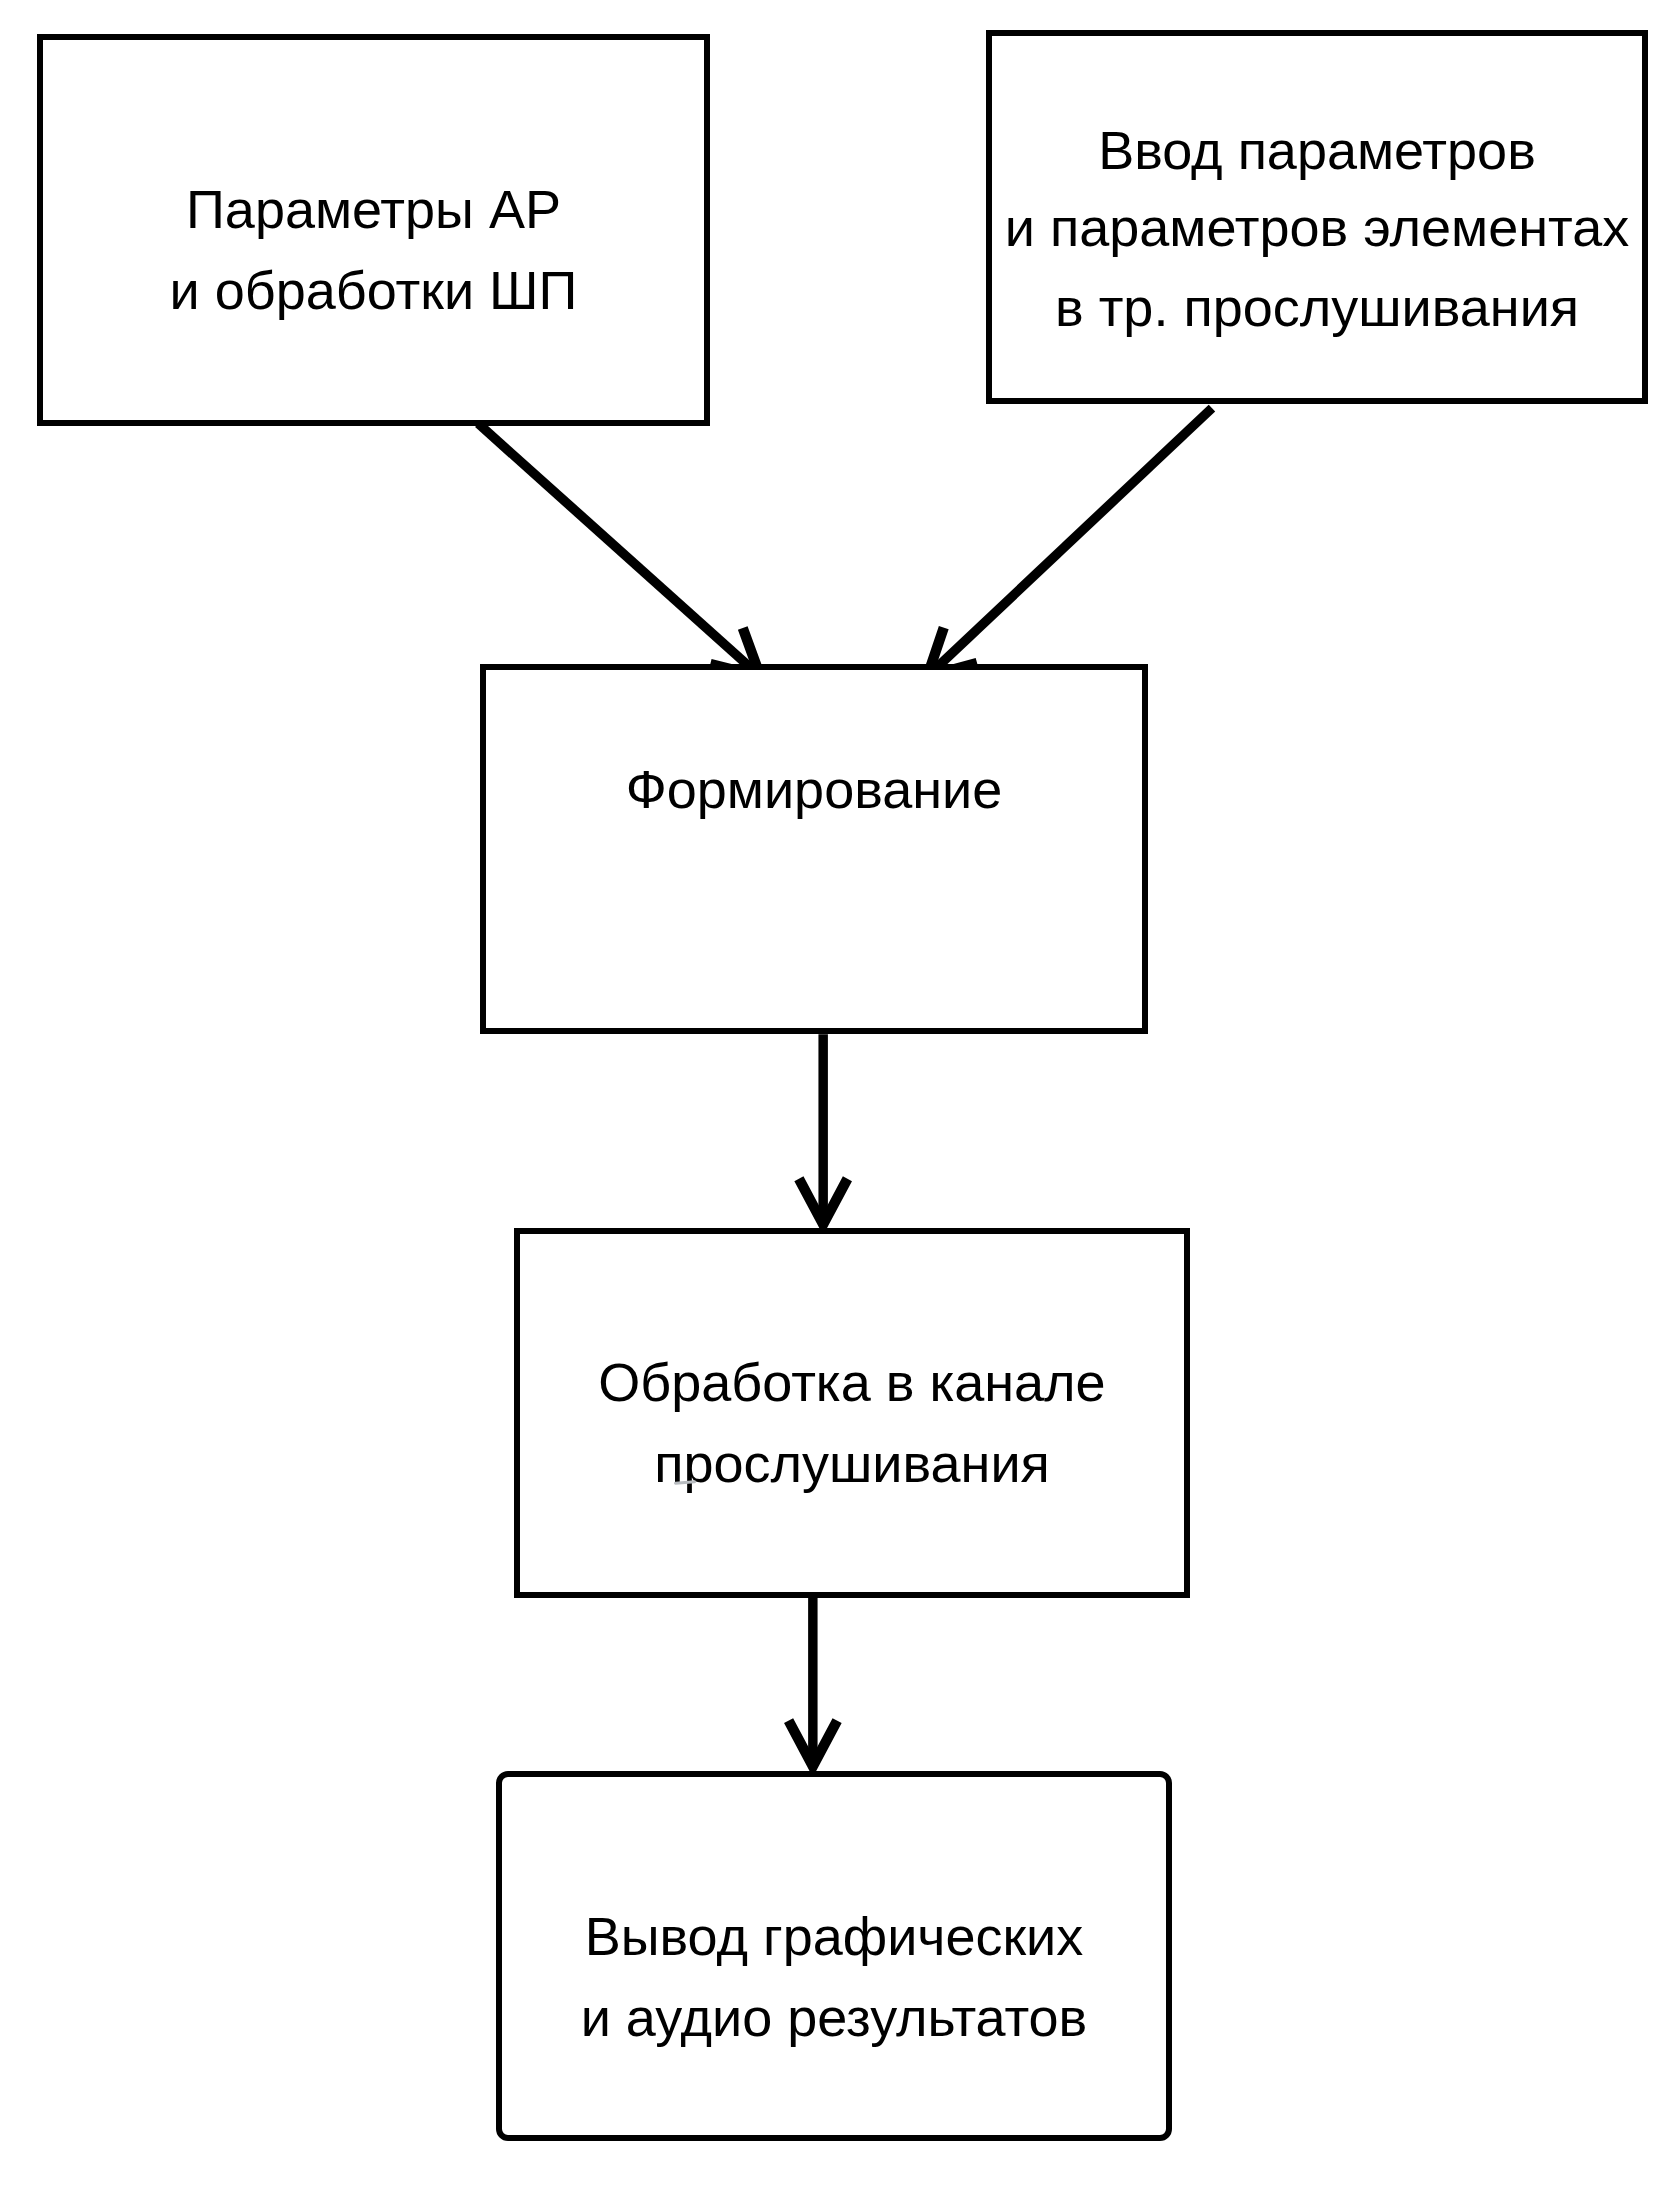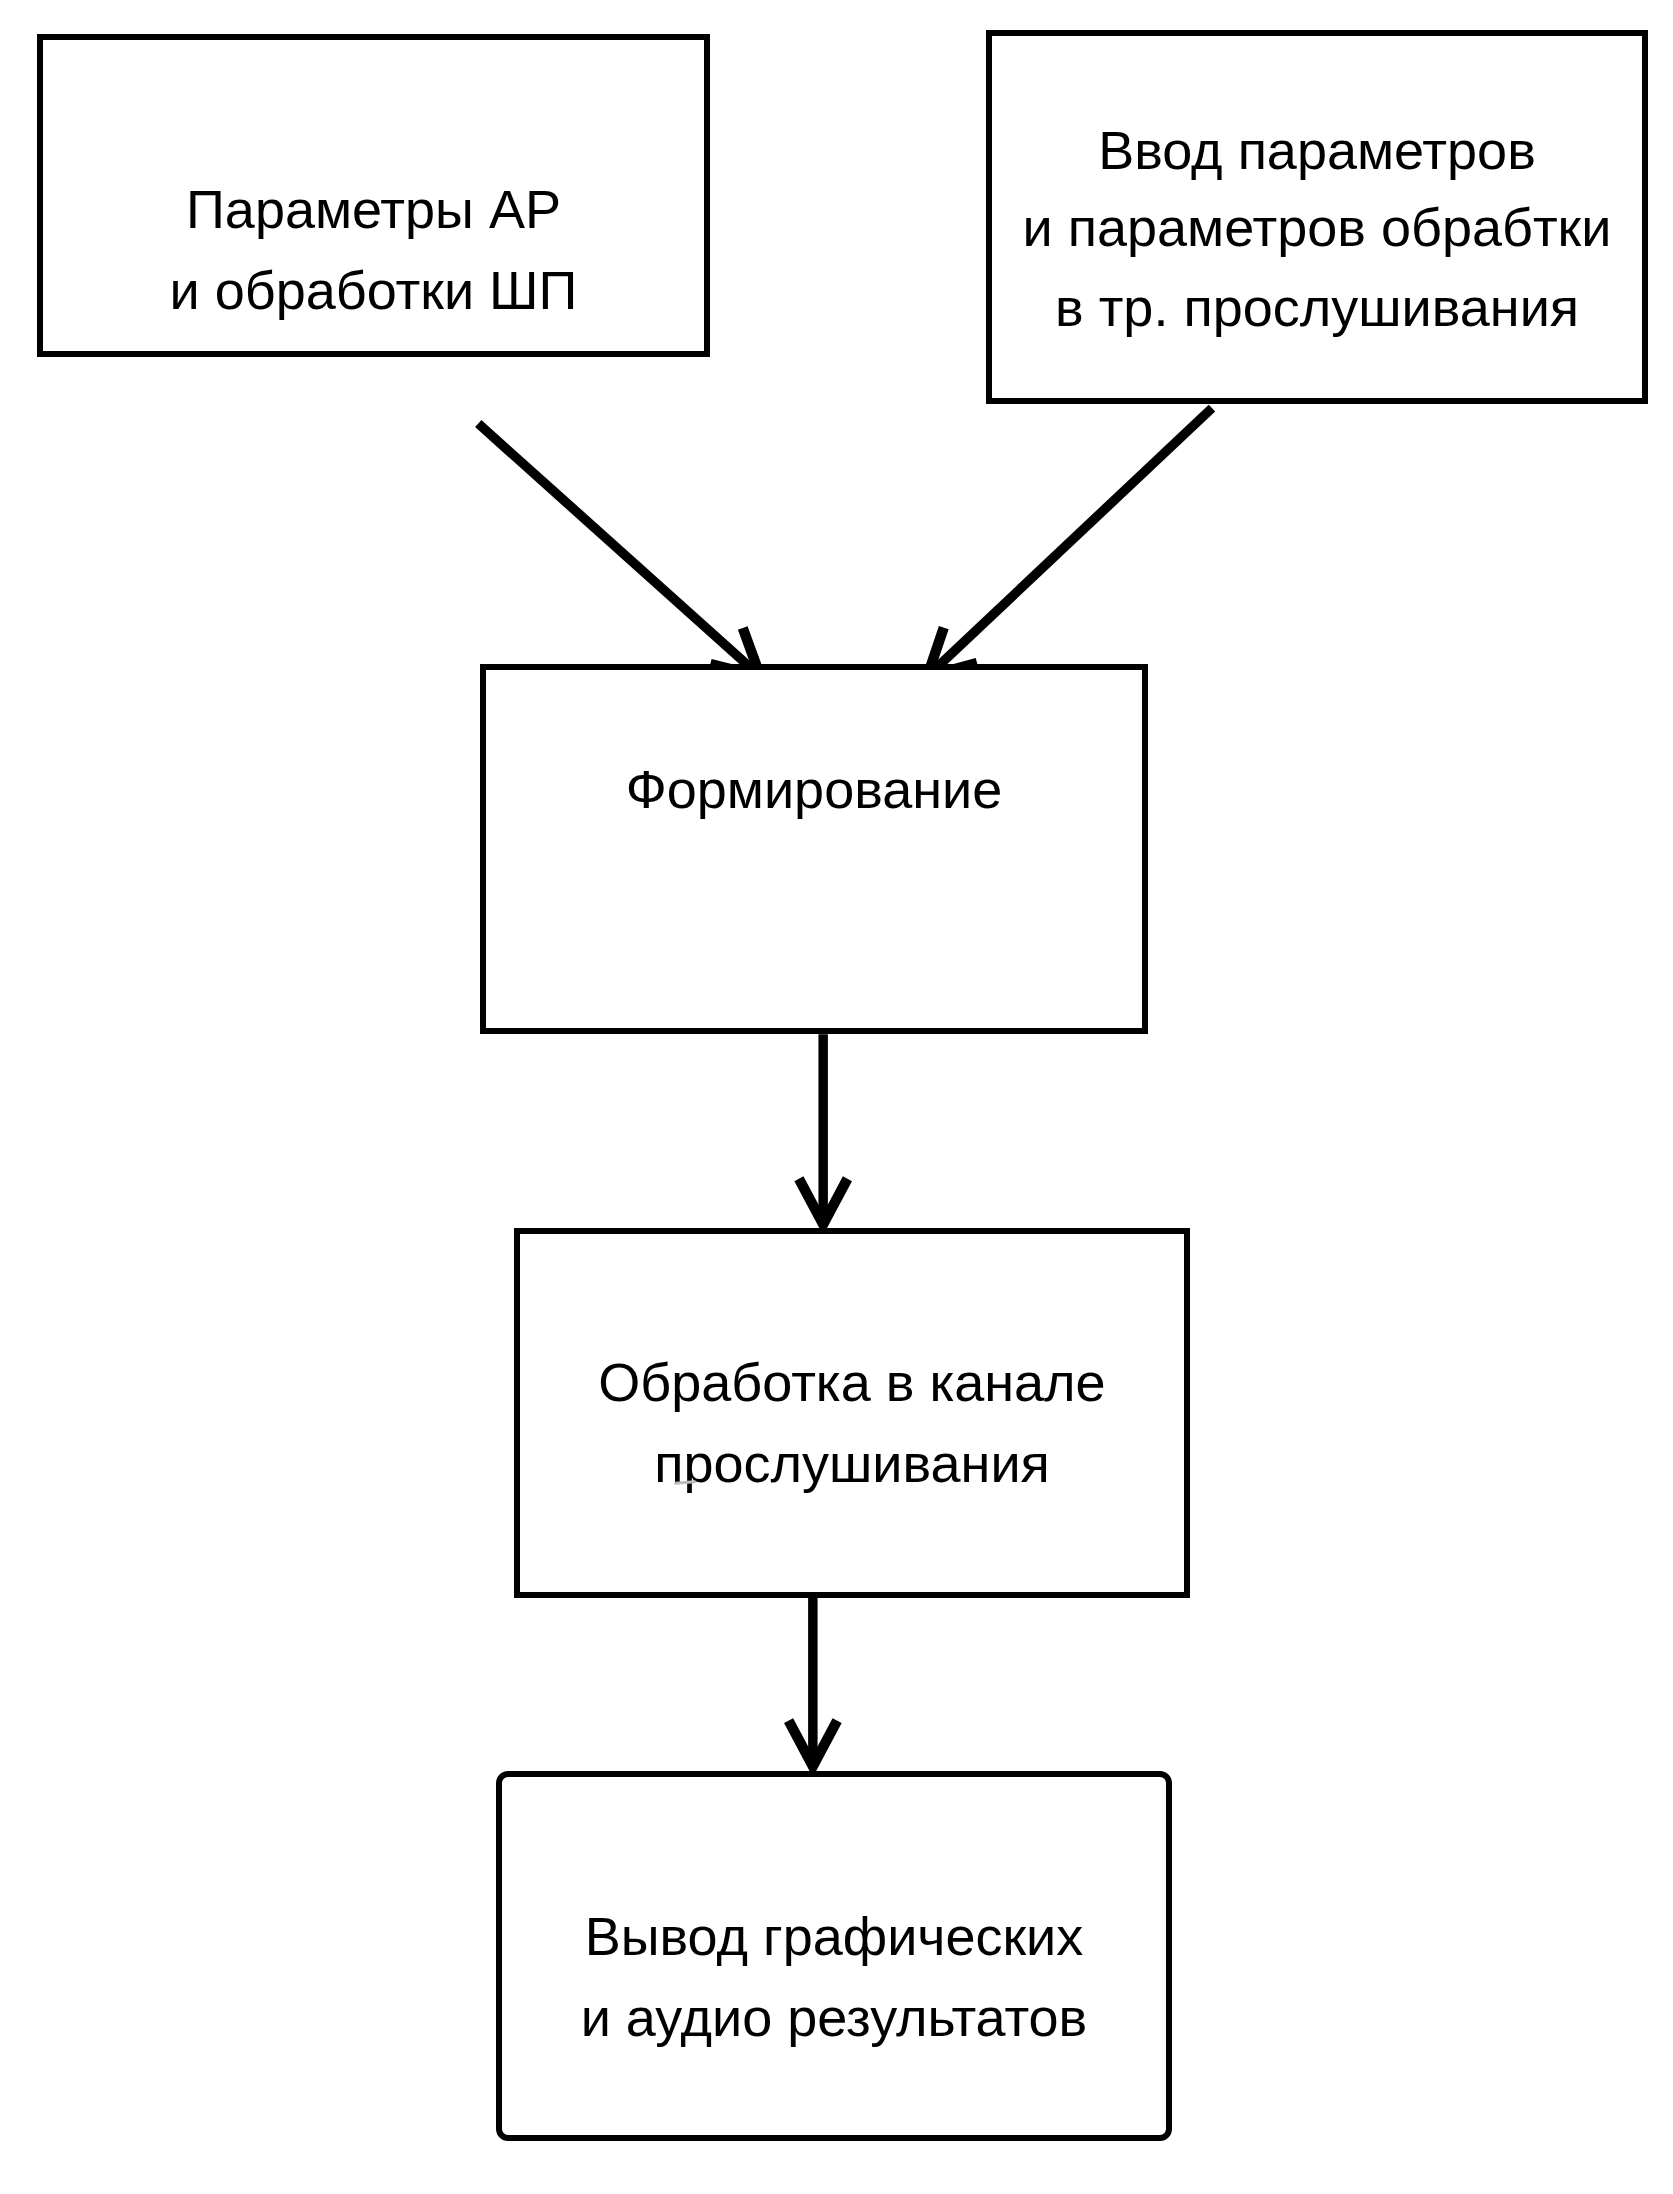--- a/index.html
+++ b/index.html
@@ -25,21 +25,21 @@
     flex-direction: column;
     align-items: center;
     justify-content: flex-start;
     text-align: center;
     font-size: 54px;
     line-height: 81px;
     font-weight: 400;
   }
   .box .line { white-space: nowrap; }
 
-  #box-ar-params        { left: 37px;   top: 34px;   width: 673px; height: 323px; padding-top: 129px; }
+  #box-ar-params        { left: 37px;   top: 34px;   width: 673px; height: 392px; padding-top: 129px; }
   #box-signal-params    { left: 986px; top: 30px;   width: 662px; height: 374px; padding-top: 76px; line-height: 77px; }
   #box-signal-params .line:last-child { margin-top: 3px; }
   #box-signal-formation { left: 480px;  top: 664px;  width: 668px; height: 370px; padding-top: 79px; align-items: center; }
   #box-processing       { left: 514px;  top: 1228px; width: 676px; height: 370px; padding-top: 108px; }
   #box-output           { left: 496px;  top: 1771px; width: 676px; height: 370px; padding-top: 119px; border-radius: 12px; }
 
   .arrow-layer {
     position: absolute;
     left: 0; top: 0;
     width: 1673px;
@@ -85,21 +85,21 @@
     </g>
   </svg>
 
   <div class="box" id="box-ar-params">
     <div class="line">Параметры АР</div>
     <div class="line">и обработки ШП</div>
   </div>
 
   <div class="box" id="box-signal-params">
     <div class="line">Ввод параметров</div>
-    <div class="line">и параметров обрабтки</div>
+    <div class="line">и параметров элементах</div>
     <div class="line">в тр. прослушивания</div>
   </div>
 
   <div class="box" id="box-signal-formation">
     <div class="line">Формирование</div>
   </div>
 
   <div class="box" id="box-processing">
     <div class="line">Обработка в канале</div>
     <div class="line">прослушивания</div>

